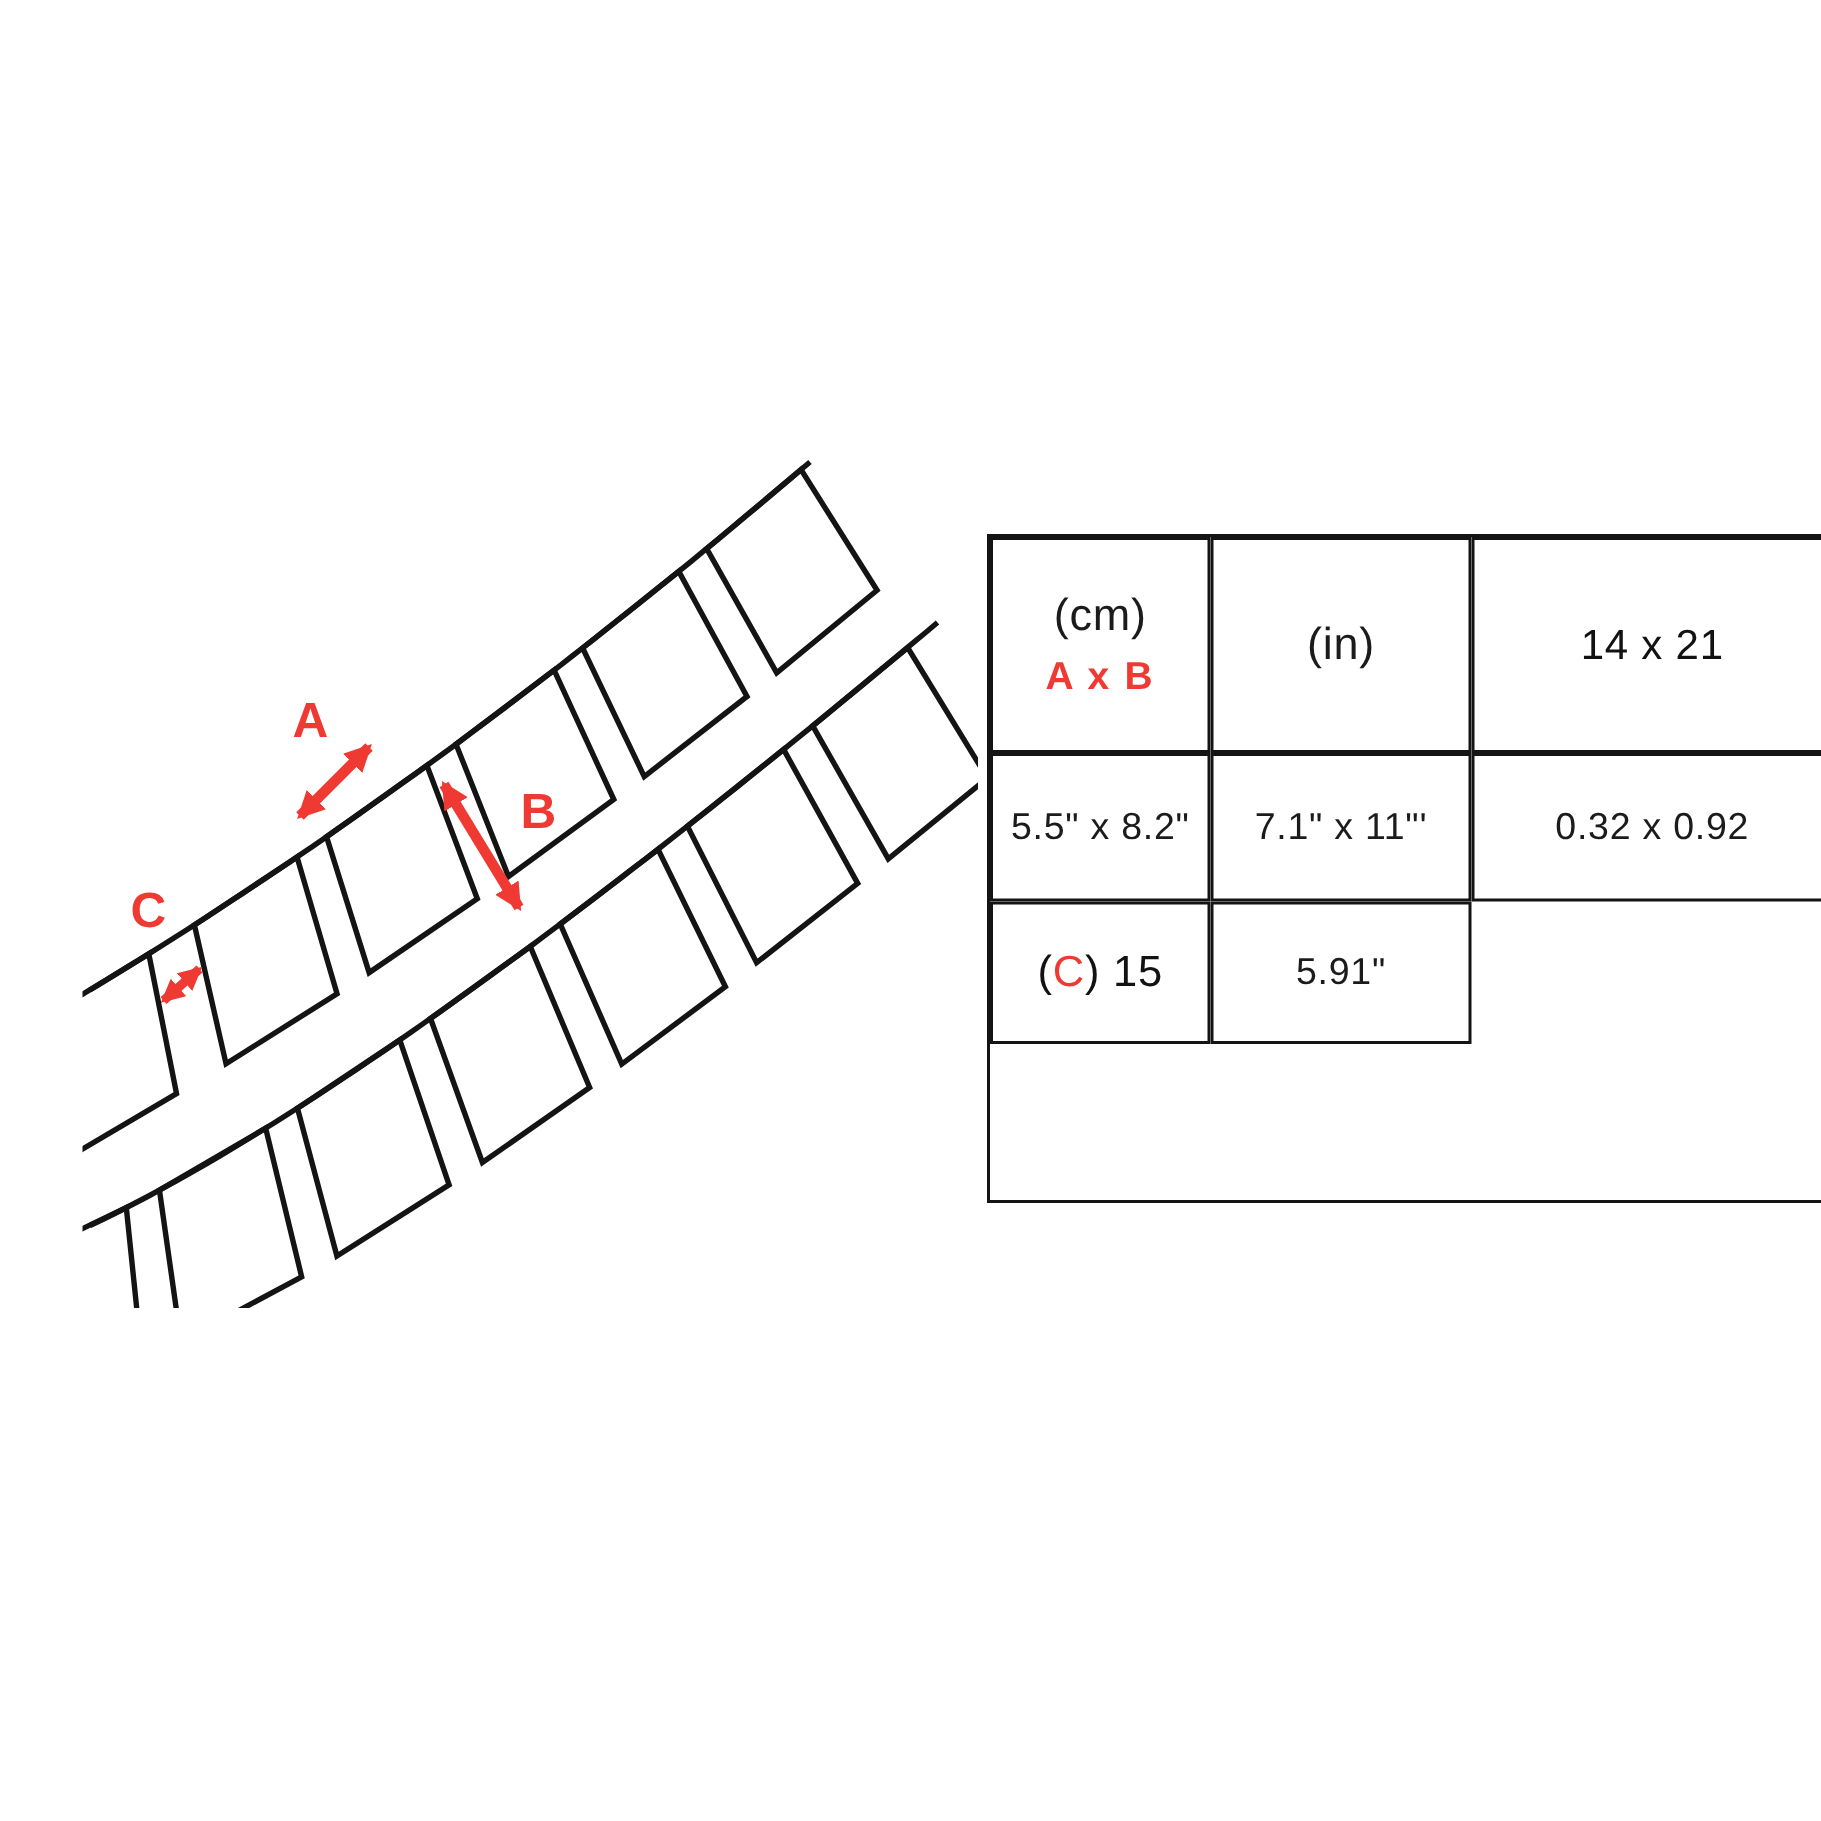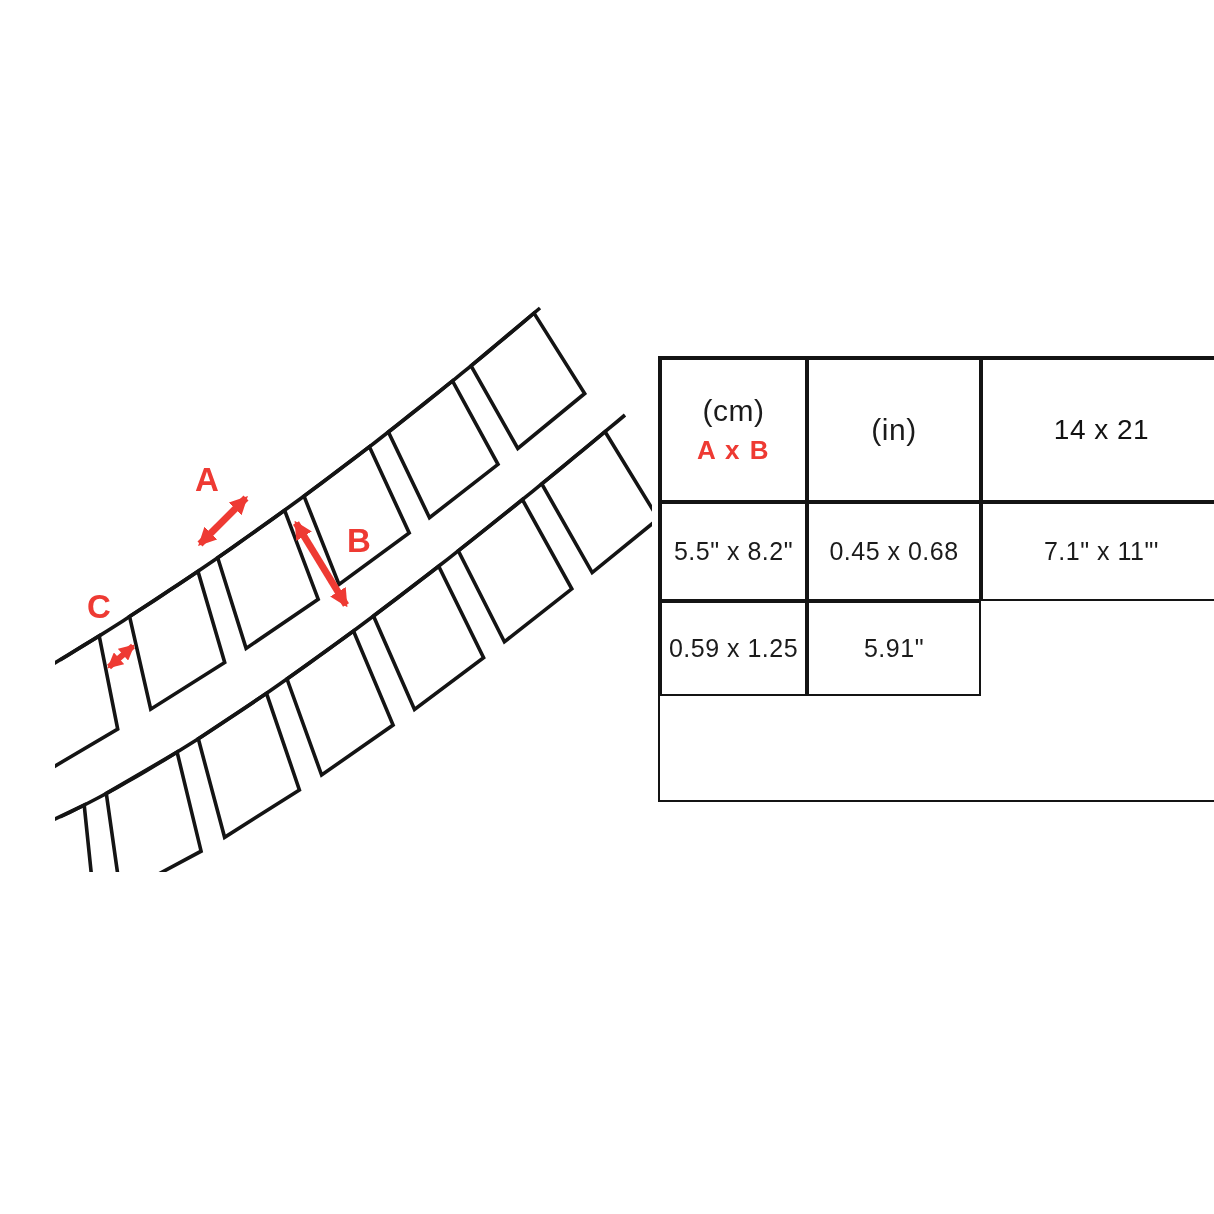--- a/index.html
+++ b/index.html
@@ -86,28 +86,30 @@
     <div class="cell">
       <div class="unit">(in)</div>
     </div>
 
     <div class="cell">
       <div class="rowlabel">14 x 21</div>
     </div>
     <div class="cell">
       <div class="value">5.5" x 8.2"</div>
     </div>
-    <div class="cell">
-      <div class="value">0.45 x 0.68</div>
-    </div>
 
     <div class="cell">
       <div class="value">7.1" x 11"'</div>
     </div>
     <div class="cell">
-      <div class="value">0.59 x 1.25</div>
+      <div class="value">0.32 x 0.92</div>
     </div>
 
+    <div class="cell">
+      <div class="rowlabel" style="font-size:29px;">
+        <span>(</span><span class="c-red">C</span><span>) 15</span>
+      </div>
+    </div>
     <div class="cell">
       <div class="value">5.91"</div>
     </div>
   </div>
 </div>
 
 </body></html>

